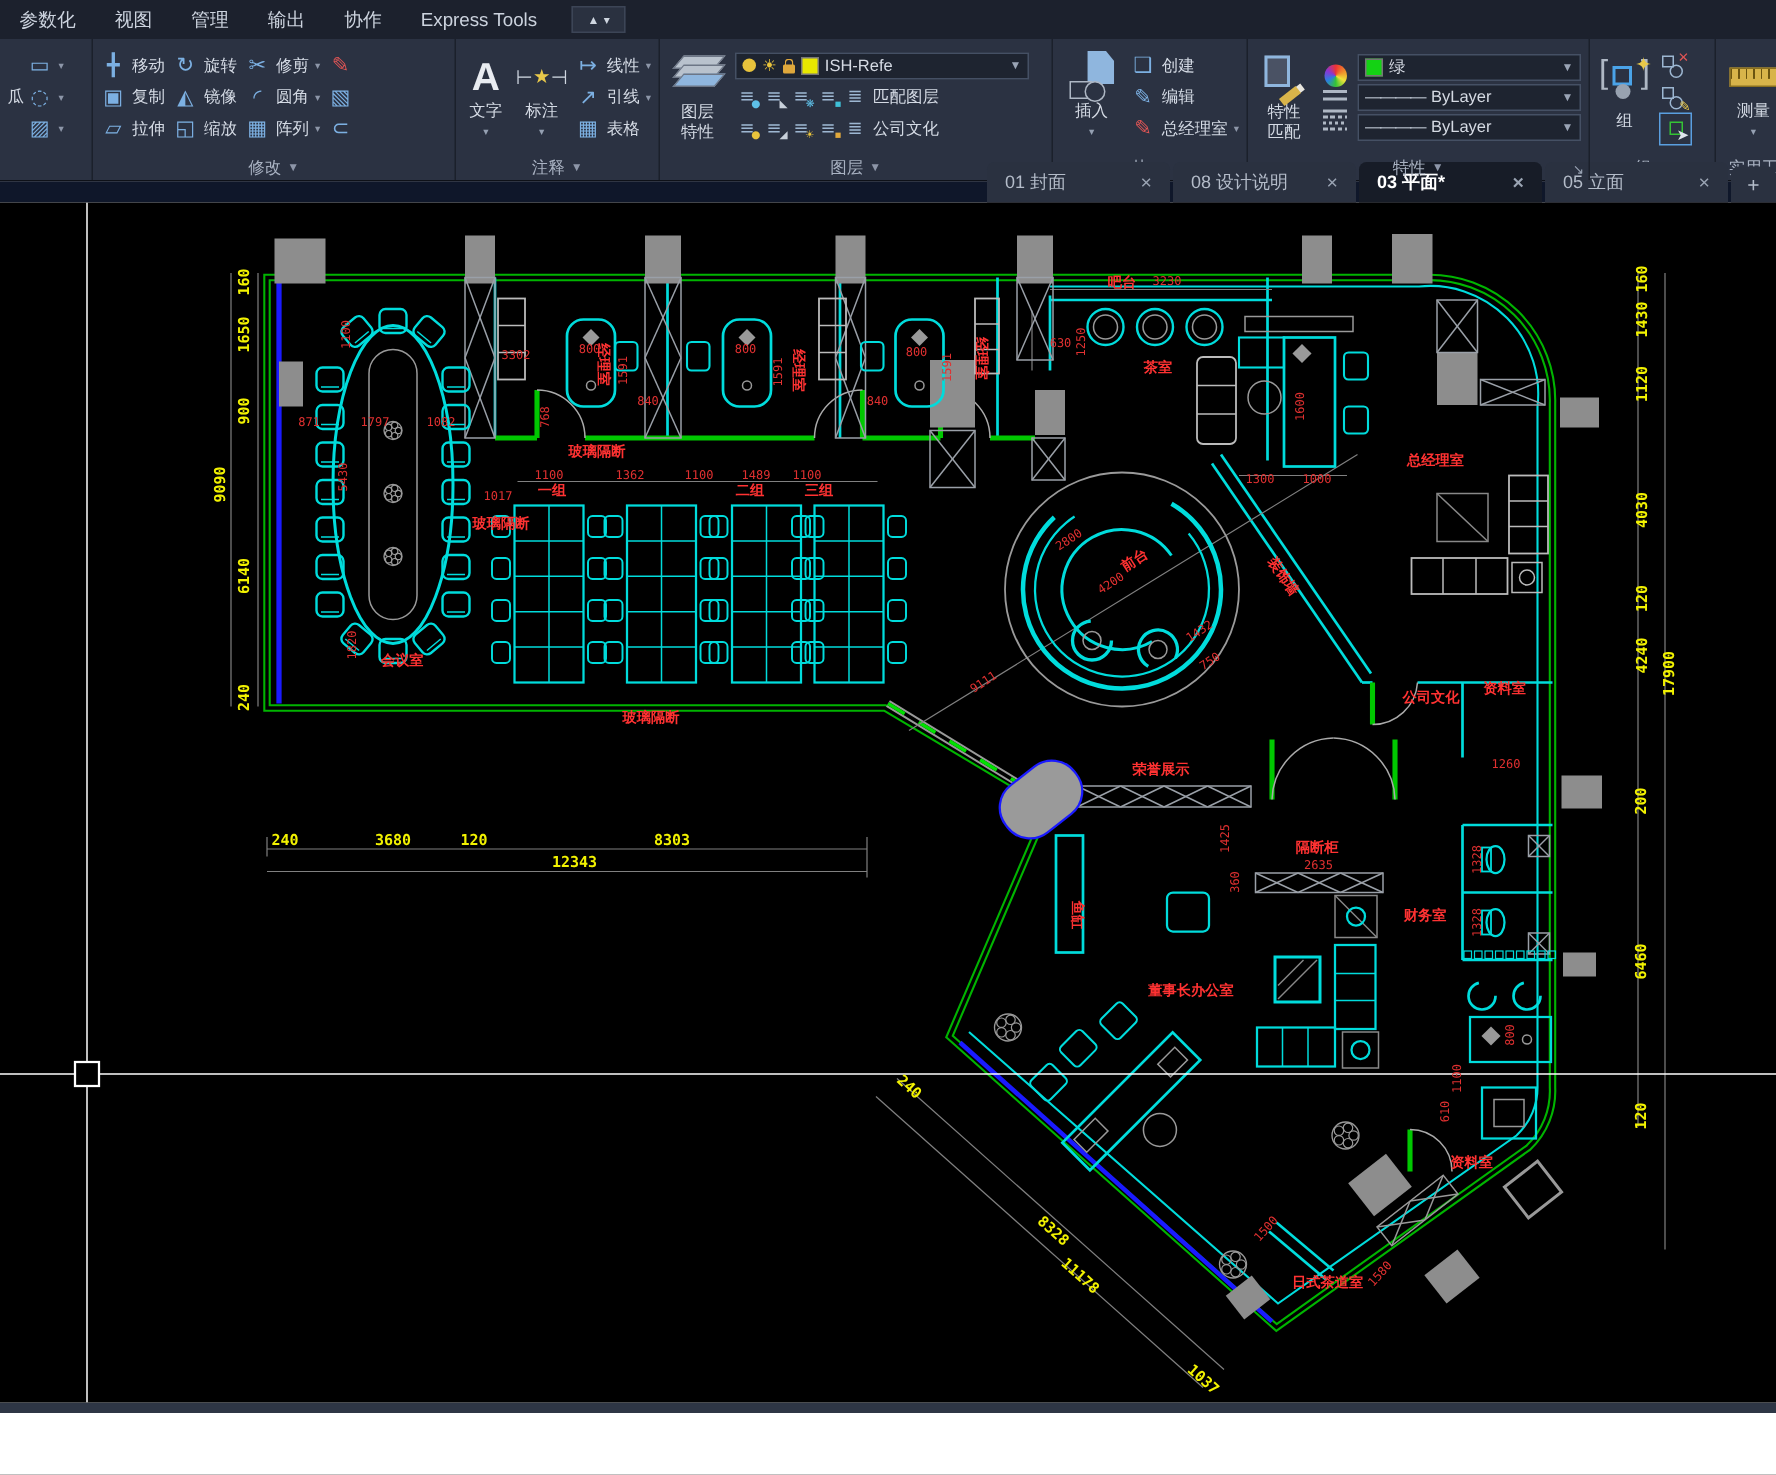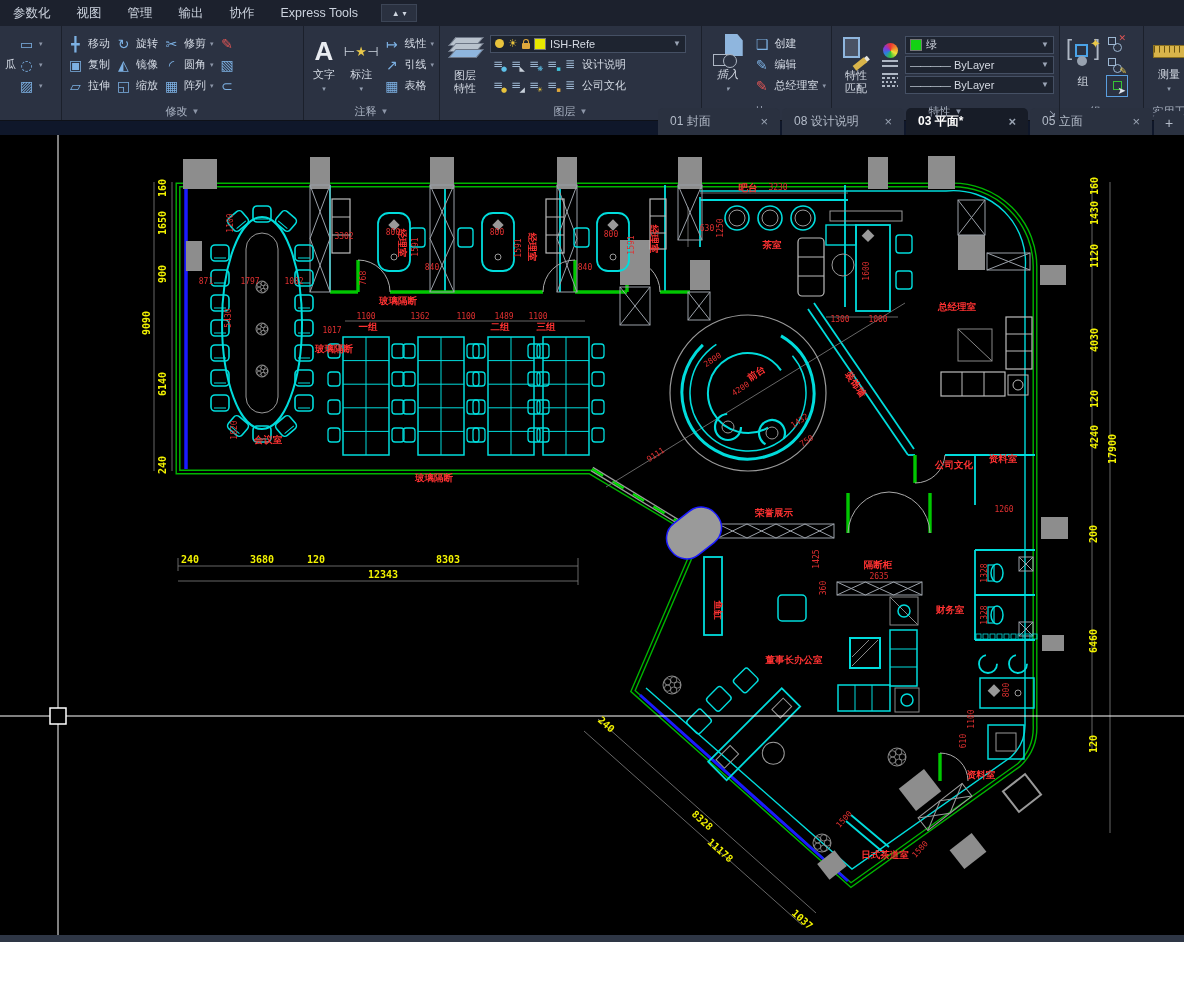--- a/index.html
+++ b/index.html
@@ -243,21 +243,21 @@
           <span>ISH-Refe</span>
           <span class="arrow">▼</span>
         </div>
         <div class="layrow">
           <span class="mini">≡<i style="color:#5ec0e8;">●</i></span>
           <span class="mini">≡<i style="color:#c8d0da;">◣</i></span>
           <span class="mini">≡<i style="color:#5ec0e8;">❋</i></span>
           <span class="mini">≡<i style="color:#3fc0d8;">▪</i></span>
           <span class="smallbtn">
               <span class="mini">≣</span>
-              <span>设计说明</span>
+              <span>匹配图层</span>
             </span>
         </div>
         <div class="layrow">
           <span class="mini">≡<i style="color:#e8c33c;">●</i></span>
           <span class="mini">≡<i style="color:#c8d0da;">◢</i></span>
           <span class="mini">≡<i style="color:#e8c33c;">☀</i></span>
           <span class="mini">≡<i style="color:#e0a83c;">▪</i></span>
           <span class="smallbtn">
               <span class="mini">≣</span>
               <span>公司文化</span>
@@ -266,21 +266,21 @@
       </div>
     </div>
     <div class="panel-label">
         <span>图层</span>
         <span class="dar">▼</span>
       </div>
   </div>
 
   <div class="panel" style="width:130px;">
     <div class="panel-body">
-      <div class="bigbtn" style="width:42px;font-style:italic;">
+      <div class="bigbtn" style="width:42px;">
         <div class="bic ins-ic">
             <span class="pg"></span>
             <span class="rq"></span>
             <span class="rc"></span>
           </div>
         <span>插入</span>
           <span class="drop">▾</span>
       </div>
       <div class="btncol">
         <div class="smallbtn">

